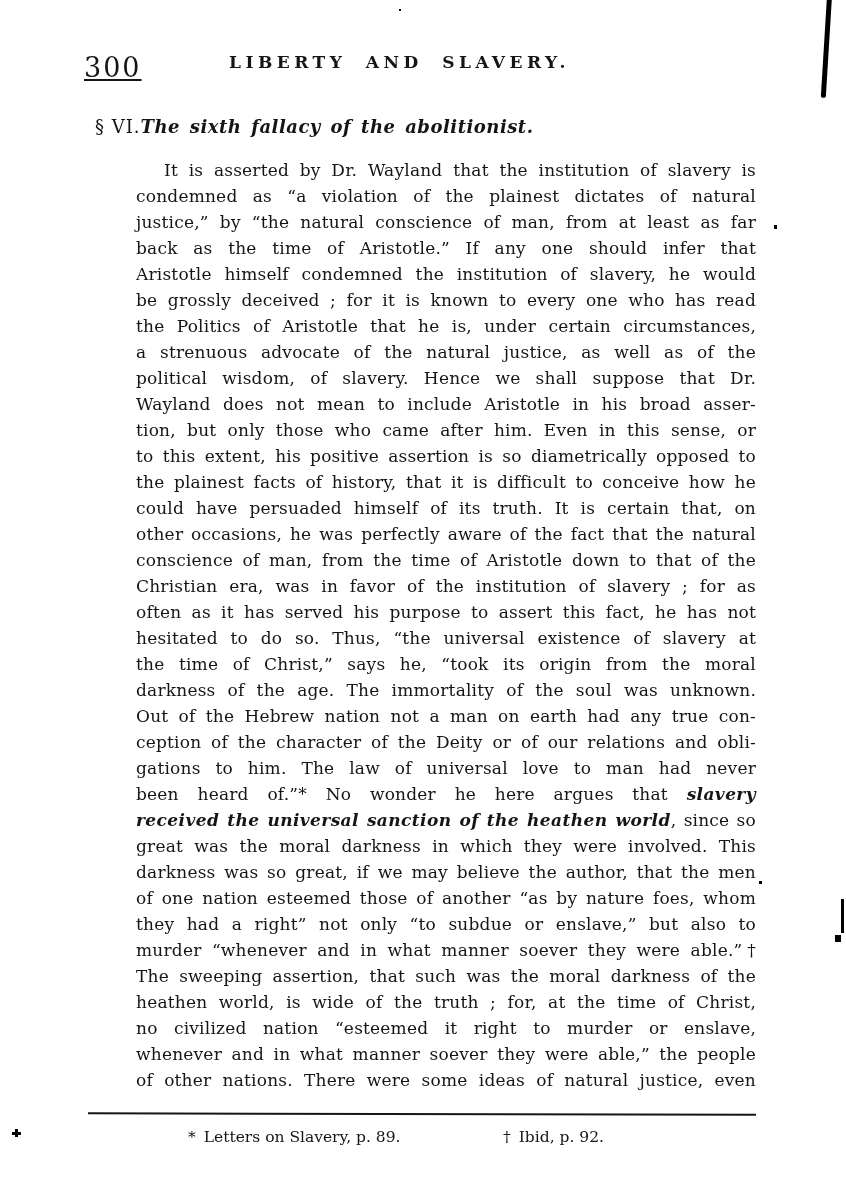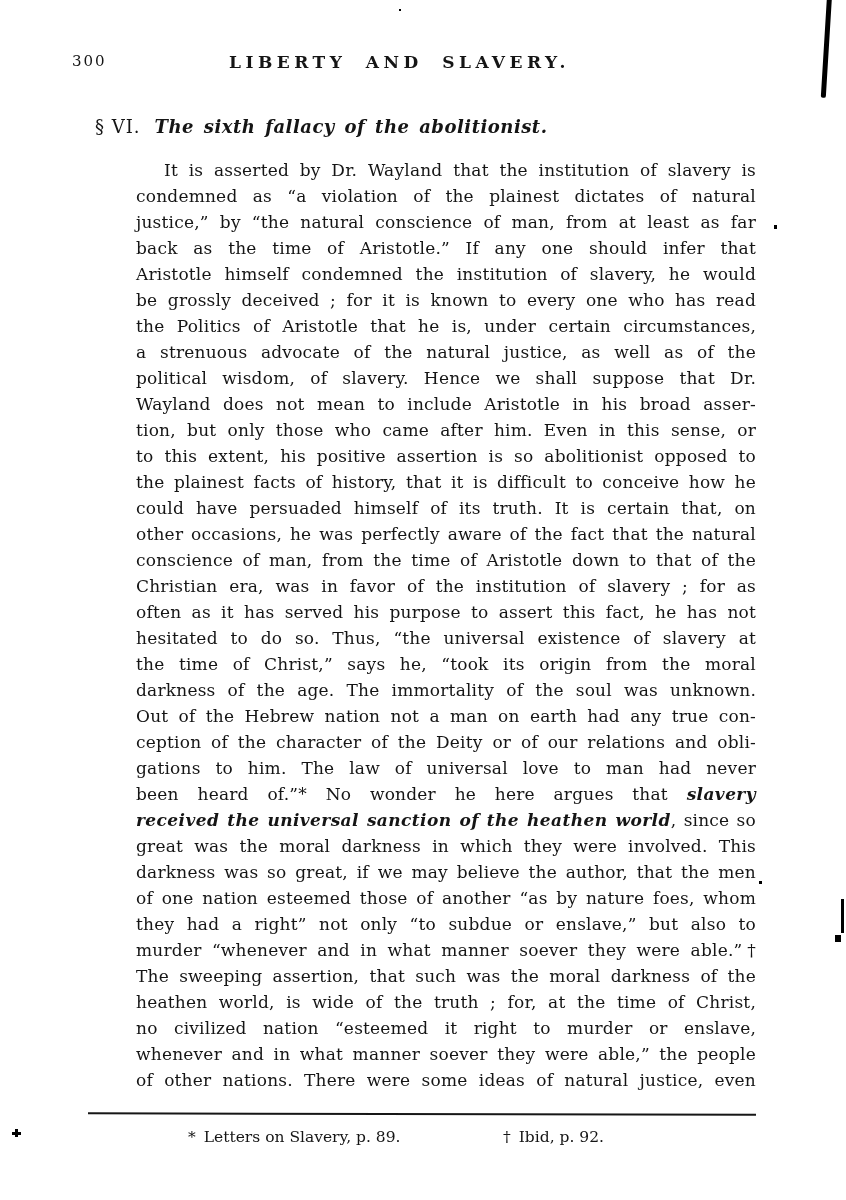--- a/index.html
+++ b/index.html
@@ -13,24 +13,25 @@
     height: 1200px;
     margin: 0 auto;
     background: #ffffff;
     overflow: hidden;
     font-family: "DejaVu Serif", "Liberation Serif", serif;
     color: #151515;
   }
 
   .page-number {
     position: absolute;
-    left: 72px;
+    left: 84px;
     top: 52px;
-    font-size: 15px;
+    font-size: 27px;
     letter-spacing: 2px;
+    text-decoration: underline;
   }
 
   .running-header {
     position: absolute;
     left: 229px;
     top: 52px;
     font-size: 17px;
     font-weight: bold;
     letter-spacing: 4.5px;
     word-spacing: 9px;
@@ -39,21 +40,20 @@
 
   .section-heading {
     position: absolute;
     left: 95px;
     top: 116px;
     font-size: 18px;
     white-space: nowrap;
   }
   .section-heading .sec-label {
     font-style: normal;
-    margin-right: 14px;
     letter-spacing: 1px;
   }
   .section-heading .sec-title {
     font-style: italic;
     letter-spacing: 0.5px;
     word-spacing: 3px;
     font-weight: bold;
   }
 
   .body-text {
@@ -143,21 +143,21 @@
       <div class="text-line"><span>condemned as “a violation of the plainest dictates of natural</span></div>
       <div class="text-line"><span>justice,” by “the natural conscience of man, from at least as far</span></div>
       <div class="text-line"><span>back as the time of Aristotle.”  If any one should infer that</span></div>
       <div class="text-line"><span>Aristotle himself condemned the institution of slavery, he would</span></div>
       <div class="text-line"><span>be grossly deceived ; for it is known to every one who has read</span></div>
       <div class="text-line"><span>the Politics of Aristotle that he is, under certain circumstances,</span></div>
       <div class="text-line"><span>a strenuous advocate of the natural justice, as well as of the</span></div>
       <div class="text-line"><span>political wisdom, of slavery.  Hence we shall suppose that Dr.</span></div>
       <div class="text-line"><span>Wayland does not mean to include Aristotle in his broad asser-</span></div>
       <div class="text-line"><span>tion, but only those who came after him.  Even in this sense, or</span></div>
-      <div class="text-line"><span>to this extent, his positive assertion is so abolitionist opposed to</span></div>
+      <div class="text-line"><span>to this extent, his positive assertion is so diametrically opposed to</span></div>
       <div class="text-line"><span>the plainest facts of history, that it is difficult to conceive how he</span></div>
       <div class="text-line"><span>could have persuaded himself of its truth.  It is certain that, on</span></div>
       <div class="text-line"><span>other occasions, he was perfectly aware of the fact that the natural</span></div>
       <div class="text-line"><span>conscience of man, from the time of Aristotle down to that of the</span></div>
       <div class="text-line"><span>Christian era, was in favor of the institution of slavery ; for as</span></div>
       <div class="text-line"><span>often as it has served his purpose to assert this fact, he has not</span></div>
       <div class="text-line"><span>hesitated to do so.  Thus, “the universal existence of slavery at</span></div>
       <div class="text-line"><span>the time of Christ,” says he, “took its origin from the moral</span></div>
       <div class="text-line"><span>darkness of the age.  The immortality of the soul was unknown.</span></div>
       <div class="text-line"><span>Out of the Hebrew nation not a man on earth had any true con-</span></div>

